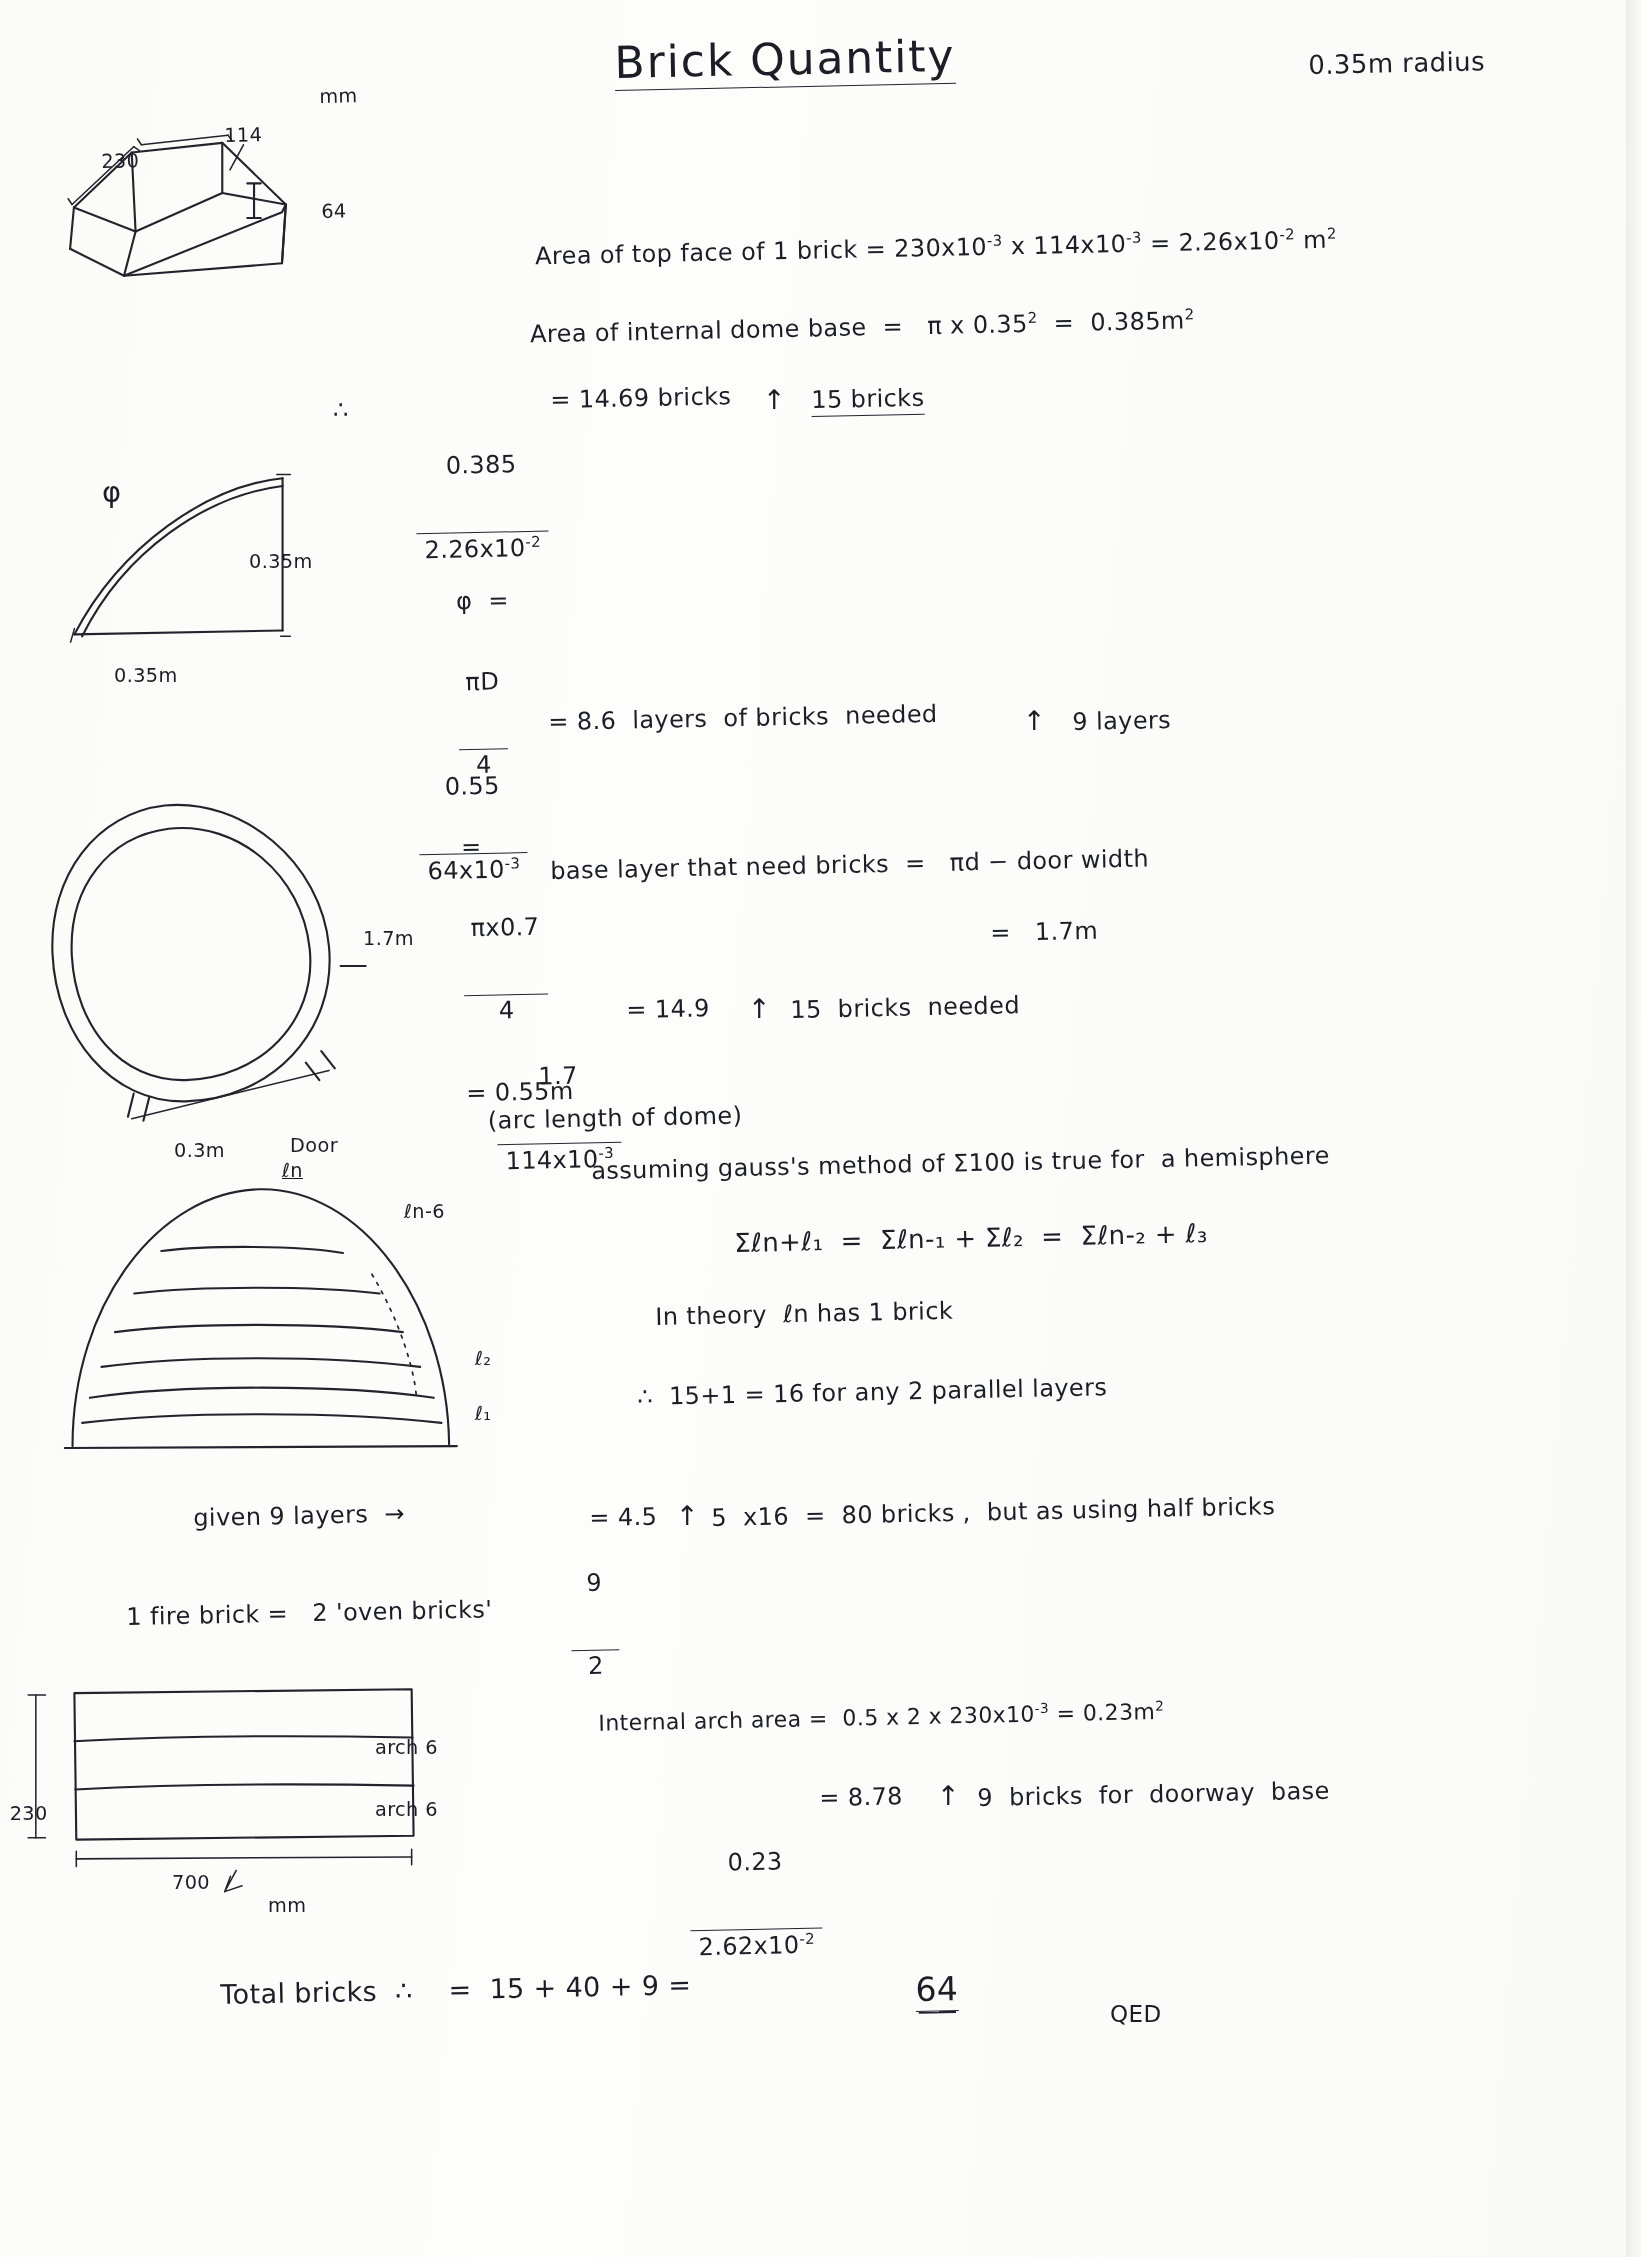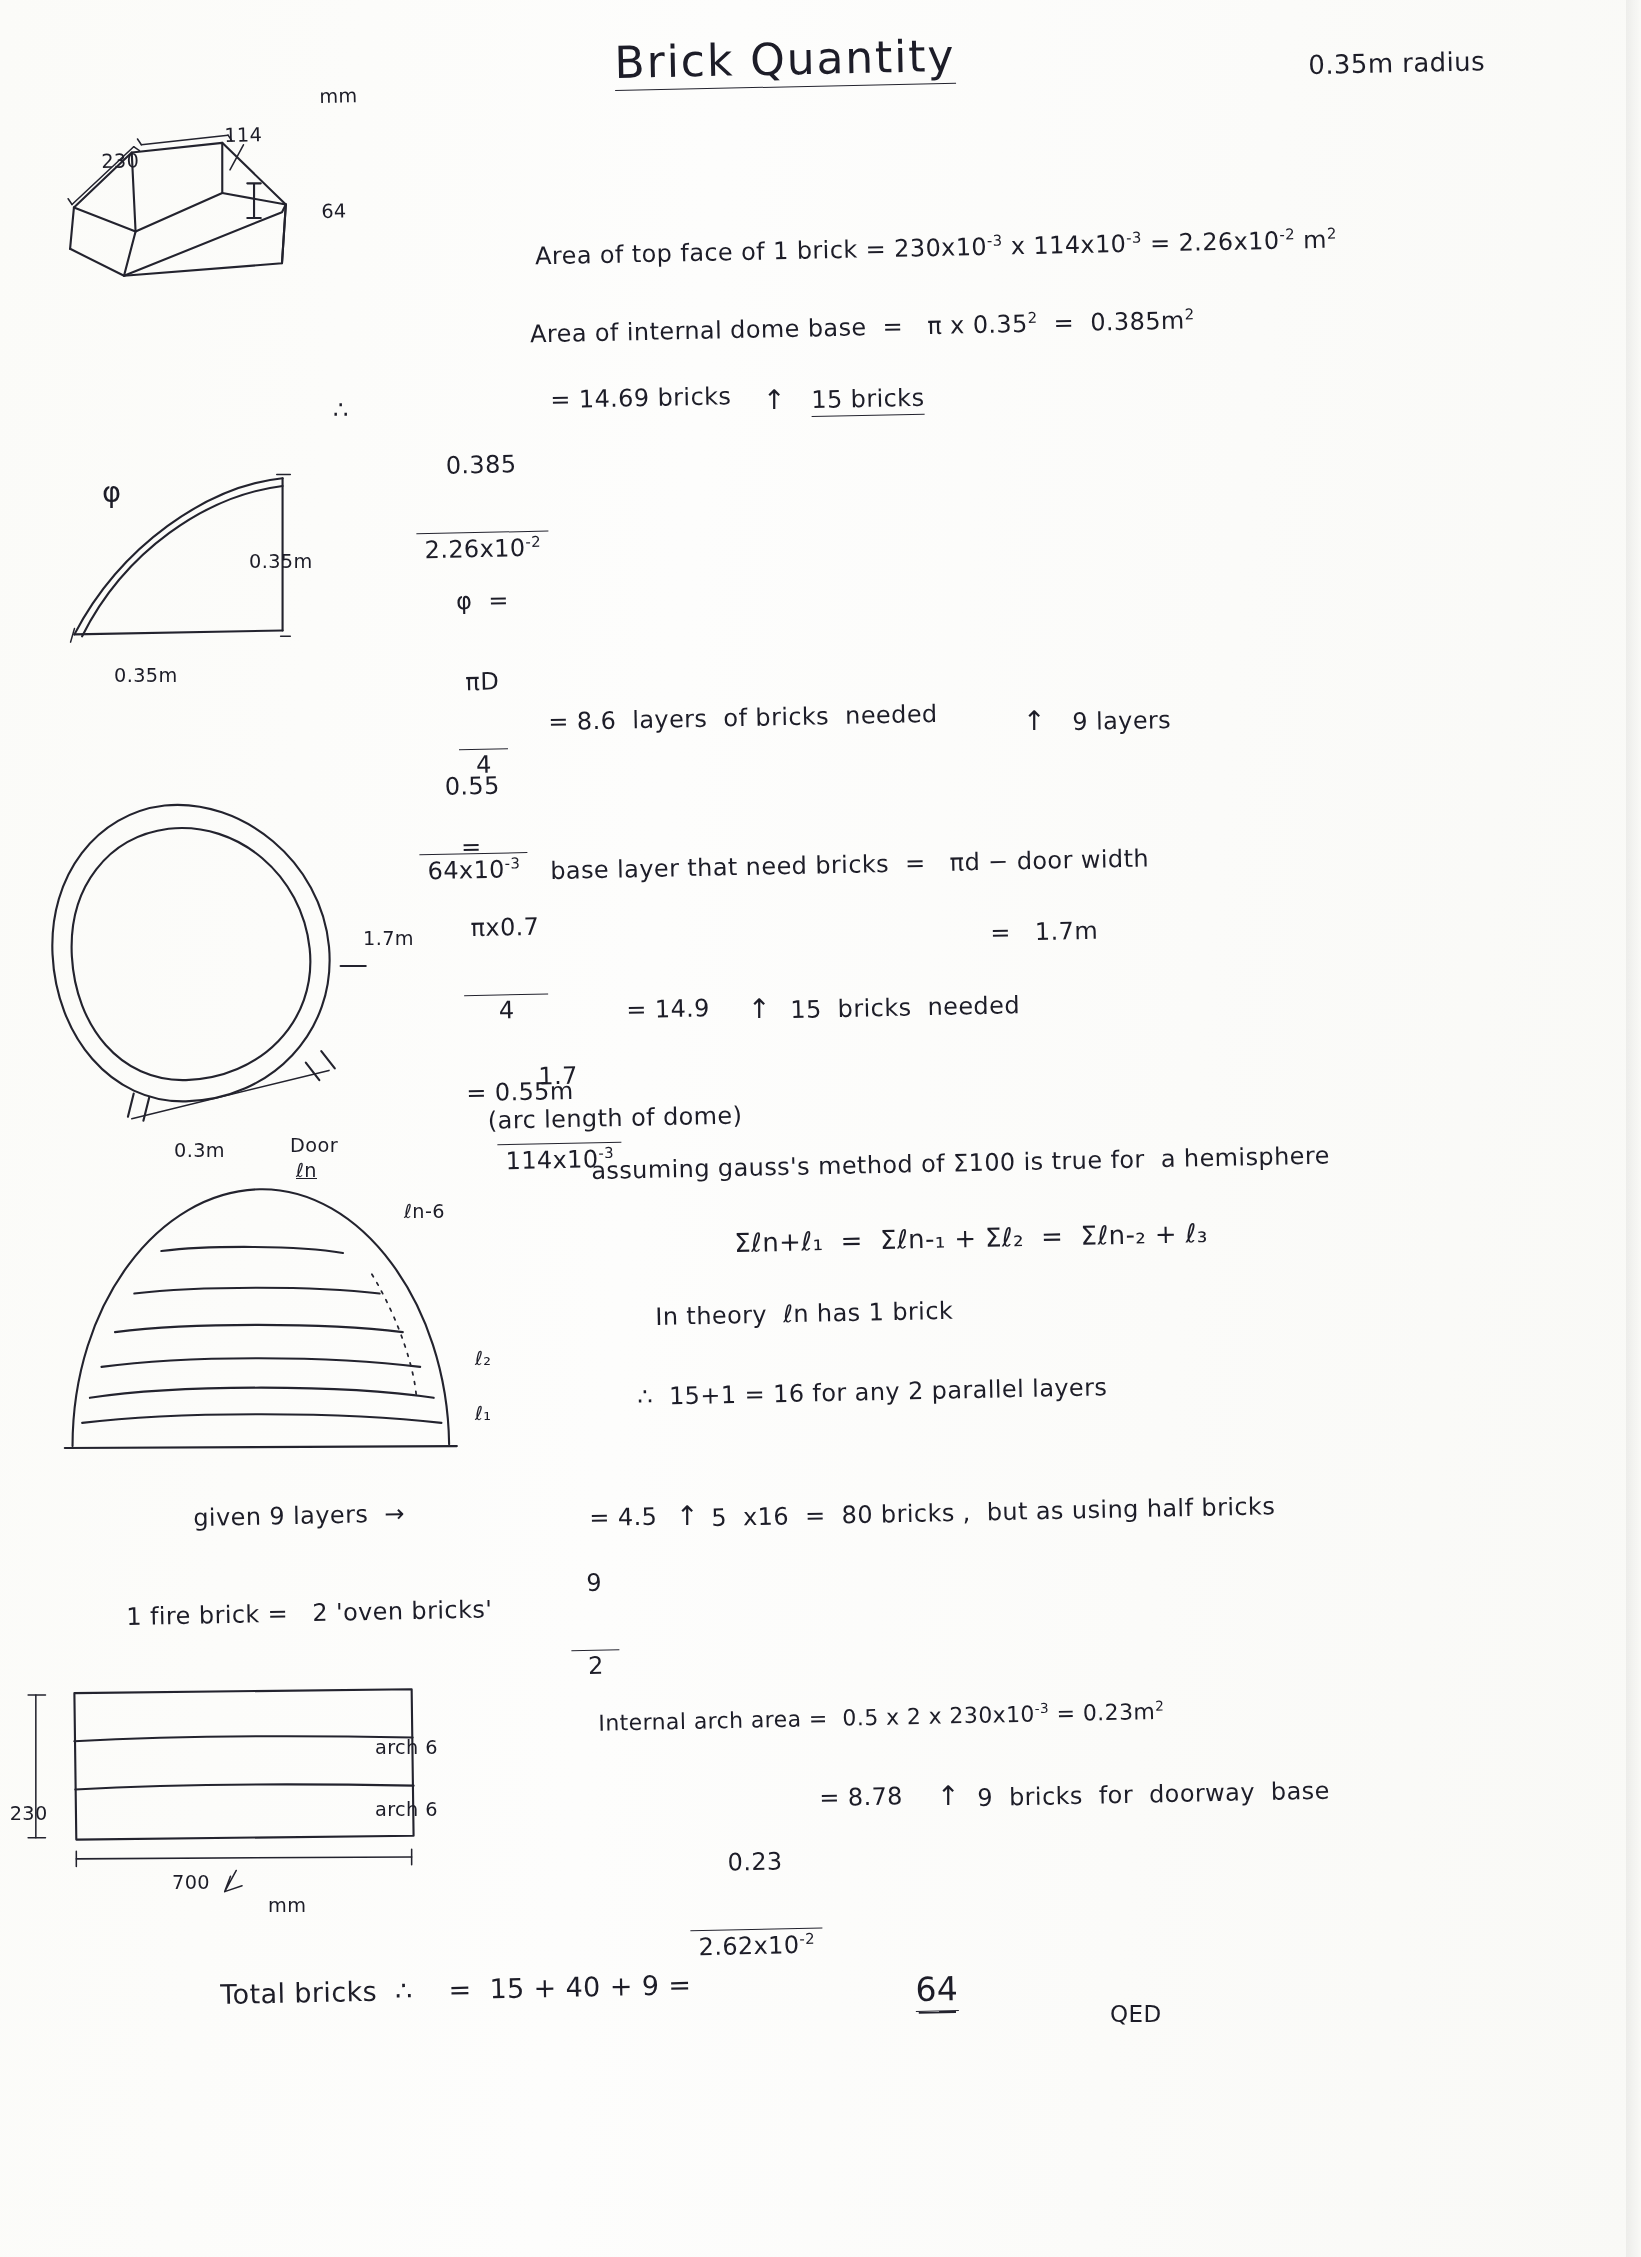--- a/index.html
+++ b/index.html
@@ -162,21 +162,21 @@
     <path class="ink" d="M20,288 C20,140 110,24 214,22 C318,20 408,140 410,286"></path>
     <path class="ink" d="M12,290 L418,288"></path>
     <path class="ink" d="M38,238 C130,224 300,224 394,238"></path>
     <path class="ink" d="M30,264 C126,252 304,252 402,264"></path>
     <path class="ink" d="M50,206 C136,194 288,194 380,206"></path>
     <path class="ink" d="M64,170 C144,160 280,160 362,170"></path>
     <path class="ink" d="M84,130 C150,122 272,122 338,130"></path>
     <path class="ink" d="M112,86 C160,80 254,80 300,88"></path>
     <path class="ink-dot" d="M330,110 C360,160 374,210 376,236"></path>
   </svg>
-  <div class="hand sm" style="left:296px;top:1159px;text-decoration:underline;">ℓn</div>
+  <div class="hand sm" style="left:282px;top:1159px;text-decoration:underline;">ℓn</div>
   <div class="hand sm" style="left:404px;top:1200px;">ℓn-6</div>
   <div class="hand sm" style="left:475px;top:1347px;">ℓ₂</div>
   <div class="hand sm" style="left:475px;top:1402px;">ℓ₁</div>
 
   <div class="hand t rot-1" style="left:591px;top:1157px;">assuming gauss's method of Σ100 is true for  a hemisphere</div>
   <div class="hand t rot-1" style="left:734px;top:1228px;font-size:26px;">Σℓn+ℓ₁  =  Σℓn-₁ + Σℓ₂  =  Σℓn-₂ + ℓ₃</div>
   <div class="hand t rot-1" style="left:655px;top:1303px;">In theory  ℓn has 1 brick</div>
   <div class="hand t rot-1" style="left:637px;top:1383px;">∴  15+1 = 16 for any 2 parallel layers</div>
 
   <div class="hand t rot-1" style="left:193px;top:1504px;">given 9 layers  →</div>

